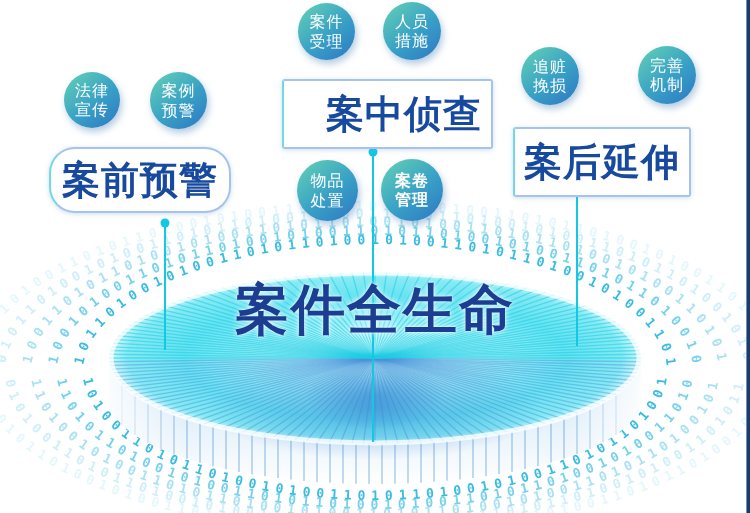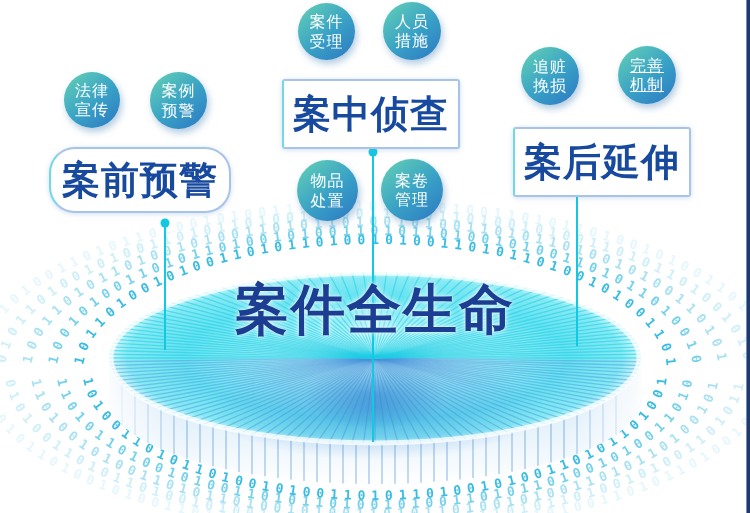--- a/index.html
+++ b/index.html
@@ -295,21 +295,21 @@
       </g>
     </svg>
 
   <div class="platform-title">
     <span>案件全生命</span>
   </div>
 
   <div class="phase-box" style="left:49px;top:147px;width:178px;height:62px;border-radius:26px;">
     <span class="phase-label">案前预警</span>
   </div>
-  <div class="phase-box" style="left:282px;top:79px;width:174px;height:66px;">
+  <div class="phase-box" style="left:282px;top:79px;width:174px;height:66px;padding-left:33px;">
     <span class="phase-label">案中侦查</span>
   </div>
   <div class="phase-box" style="left:513px;top:116px;width:174px;height:66px;margin-top:11px;">
     <span class="phase-label">案后延伸</span>
   </div>
 
   <div class="bubble" style="left:64px;top:72px;width:56px;height:56px;">
     <span>法律</span>
     <span>宣传</span>
   </div>
@@ -322,27 +322,27 @@
     <span>受理</span>
   </div>
   <div class="bubble" style="left:383px;top:2px;width:58px;height:58px;">
     <span>人员</span>
     <span>措施</span>
   </div>
   <div class="bubble" style="left:297px;top:160px;width:61px;height:61px;">
     <span>物品</span>
     <span>处置</span>
   </div>
-  <div class="bubble" style="left:381px;top:159px;width:62px;height:62px;">
+  <div class="bubble" style="left:381px;top:159px;width:62px;height:62px;font-weight:bold;">
     <span>案卷</span>
     <span>管理</span>
   </div>
   <div class="bubble" style="left:521px;top:47px;width:58px;height:58px;text-align:right;">
     <span>追赃</span>
     <span>挽损</span>
   </div>
-  <div class="bubble" style="left:618px;top:46px;width:58px;height:58px;text-decoration:underline;">
+  <div class="bubble" style="left:638px;top:46px;width:58px;height:58px;">
     <span>完善</span>
     <span>机制</span>
   </div>
 
   <div class="page-edge"></div>
 </div>
 
 </body></html>

